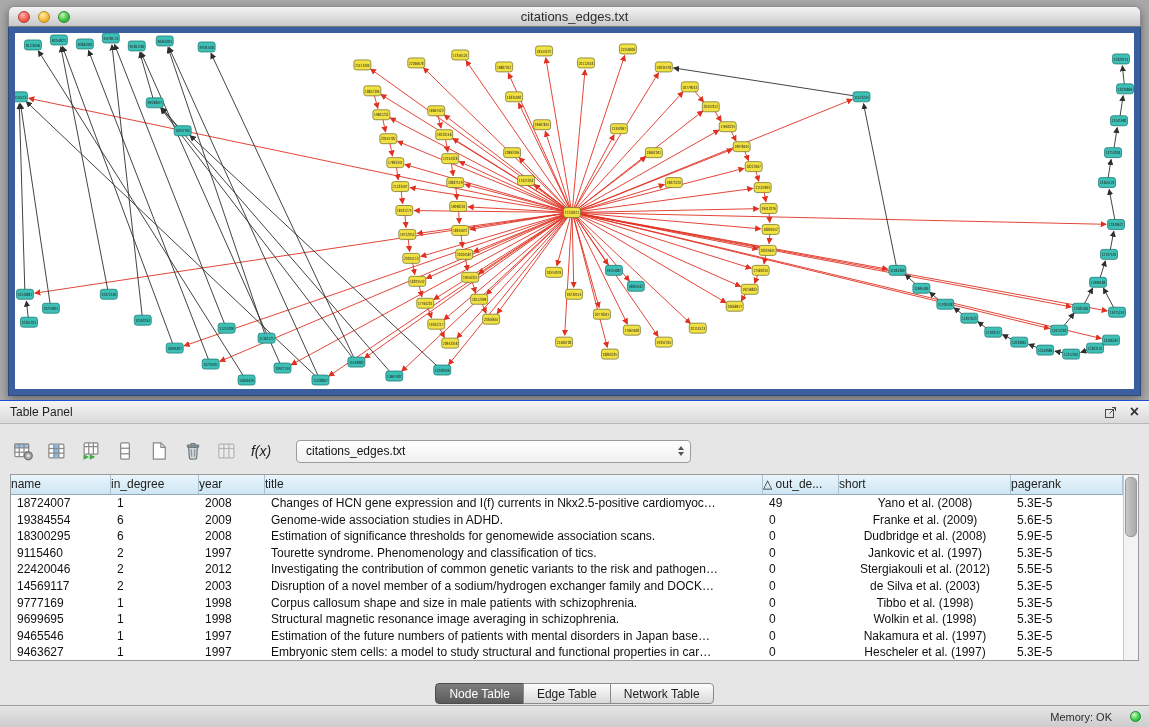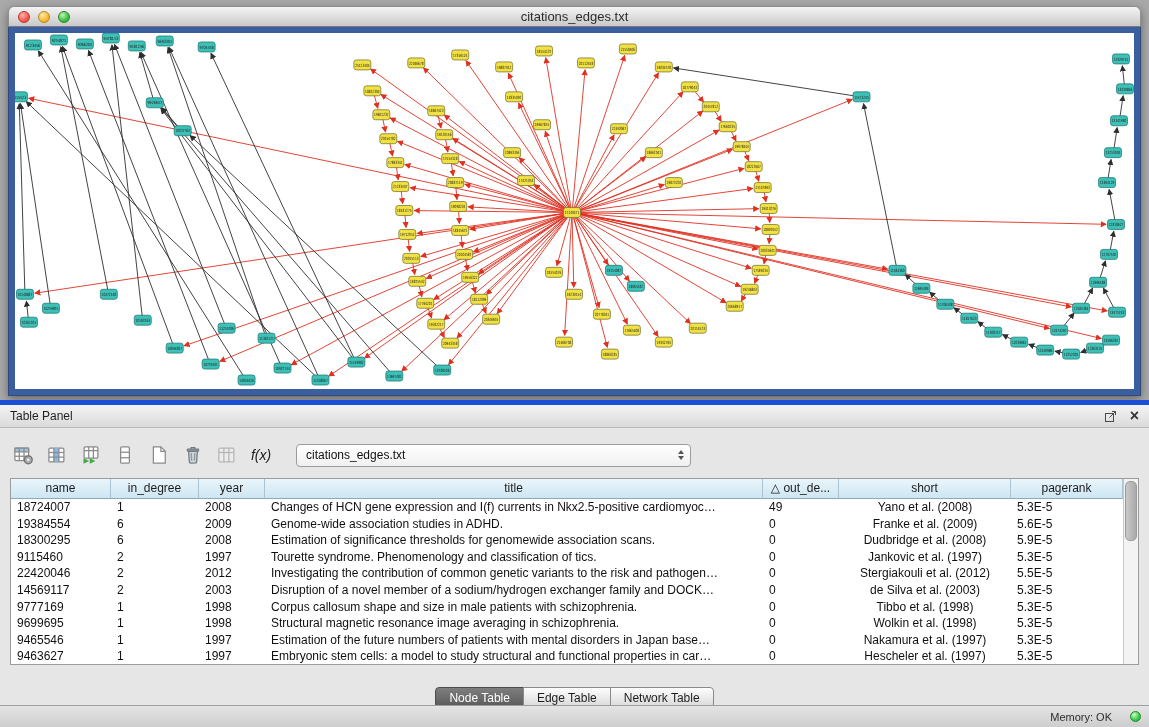--- a/index.html
+++ b/index.html
@@ -12,41 +12,41 @@
   .traffic{position:absolute;left:9px;top:4px;display:flex;gap:8px}
   .tl{width:12px;height:12px;border-radius:50%;display:inline-block;box-sizing:border-box}
   .tl.red{background:radial-gradient(circle at 35% 30%,#ffb3ad,#f35a4e 60%,#d93a2d);border:1px solid #b5382c}
   .tl.yellow{background:radial-gradient(circle at 35% 30%,#ffe9b0,#f7b931 60%,#dd9a1f);border:1px solid #b78a1e}
   .tl.green{background:radial-gradient(circle at 35% 30%,#c4f3bb,#3dbf3f 60%,#28a32c);border:1px solid #2a8a2b}
   .net-frame{height:369px;background:#3b5f9e;padding:6px;box-sizing:border-box;border:1px solid #2e4a7c;border-top:none}
   #net-svg{display:block;width:100%;height:100%;background:#fff}
   svg text{font-family:"DejaVu Sans",sans-serif}
 
   
-  .table-panel{position:absolute;left:0;top:400px;width:1149px;height:305px;background:#e6e6e6;border-top:5px solid #1d4ed8;box-sizing:border-box}
+  .table-panel{position:absolute;left:0;top:400px;width:1149px;height:305px;background:#e6e6e6;border-top:1px solid #1d4ed8;box-sizing:border-box}
   .panel-header{height:22px;display:flex;align-items:center;padding:0 10px;background:linear-gradient(#f4f4f4,#dadada);border-bottom:1px solid #b8b8b8;font-size:12px;color:#1f1f1f}
   .ph-icons{margin-left:auto;display:flex;align-items:center;gap:12px}
   .float-btn svg{width:14px;height:14px;display:block}
   .close-btn{font-size:16px;font-weight:bold;color:#333;line-height:1}
   .panel-body{padding:12px 10px 0}
   .toolbar{display:flex;align-items:center;gap:8px;height:30px;margin-bottom:8px}
   .tbtn{width:26px;height:26px;border:none;background:transparent;display:flex;align-items:center;justify-content:center;padding:0}
   .tbtn svg{width:20px;height:20px}
   .tbtn.fx span{font-family:Liberation Sans, sans-serif;font-style:italic;font-size:14px;color:#222;white-space:nowrap}
   .combo{margin-left:14px;width:395px;height:23px;background:linear-gradient(#ffffff,#f0f0f0);border:1px solid #9c9c9c;border-radius:4px;display:flex;align-items:center;padding:0 6px 0 9px;font-size:12px;color:#111;box-sizing:border-box}
   .combo-value{flex:1;overflow:hidden;white-space:nowrap}
   .combo-arrows{display:flex;flex-direction:column;align-items:center;gap:2px}
   .combo-arrows i{display:block;width:0;height:0;border-left:3.5px solid transparent;border-right:3.5px solid transparent}
   .combo-arrows .up{border-bottom:4px solid #555}
   .combo-arrows .dn{border-top:4px solid #555}
 
   .table-box{position:relative;height:187px;background:#fff;border:1px solid #9b9b9b;box-sizing:border-box}
   .tbl{width:calc(100% - 15px);height:100%;overflow:hidden}
   .grid-row{display:grid;grid-template-columns:100px 88px 66px 498px 76px 172px 1fr}
-  .hcell{height:20px;line-height:19px;text-align:center;font-size:12px;color:#1c1c1c;background:linear-gradient(#eaf5fb,#cde6f3);border-right:1px solid #aac3d2;border-bottom:1px solid #8ea9ba;overflow:hidden;white-space:nowrap;box-sizing:border-box}
+  .hcell{height:20px;line-height:19px;text-align:left;font-size:12px;color:#1c1c1c;background:linear-gradient(#eaf5fb,#cde6f3);border-right:1px solid #aac3d2;border-bottom:1px solid #8ea9ba;overflow:hidden;white-space:nowrap;box-sizing:border-box}
   .tcell{height:16.6px;line-height:16.6px;font-size:12px;color:#101010;padding:0 6px;white-space:nowrap;overflow:hidden;box-sizing:border-box}
   .tcell.c5{text-align:center}
   .vscroll{position:absolute;top:0;right:0;bottom:0;width:15px;background:#f3f3f3;border-left:1px solid #c9c9c9;box-sizing:border-box}
   .vthumb{position:absolute;top:2px;left:1px;width:10px;height:58px;border-radius:5px;background:linear-gradient(90deg,#c9c9c9,#a9a9a9);border:1px solid #9a9a9a}
 
   .tabs{display:flex;justify-content:center;margin-top:22px}
   .tab{height:21px;padding:0 13px;font-size:12px;font-family:inherit;border:1px solid #8a8a8a;background:linear-gradient(#fdfdfd,#d9d9d9);color:#1e1e1e}
   .tab+.tab{margin-left:-1px}
   .tab:first-child{border-radius:4px 0 0 4px}
   .tab:last-child{border-radius:0 4px 4px 0}

